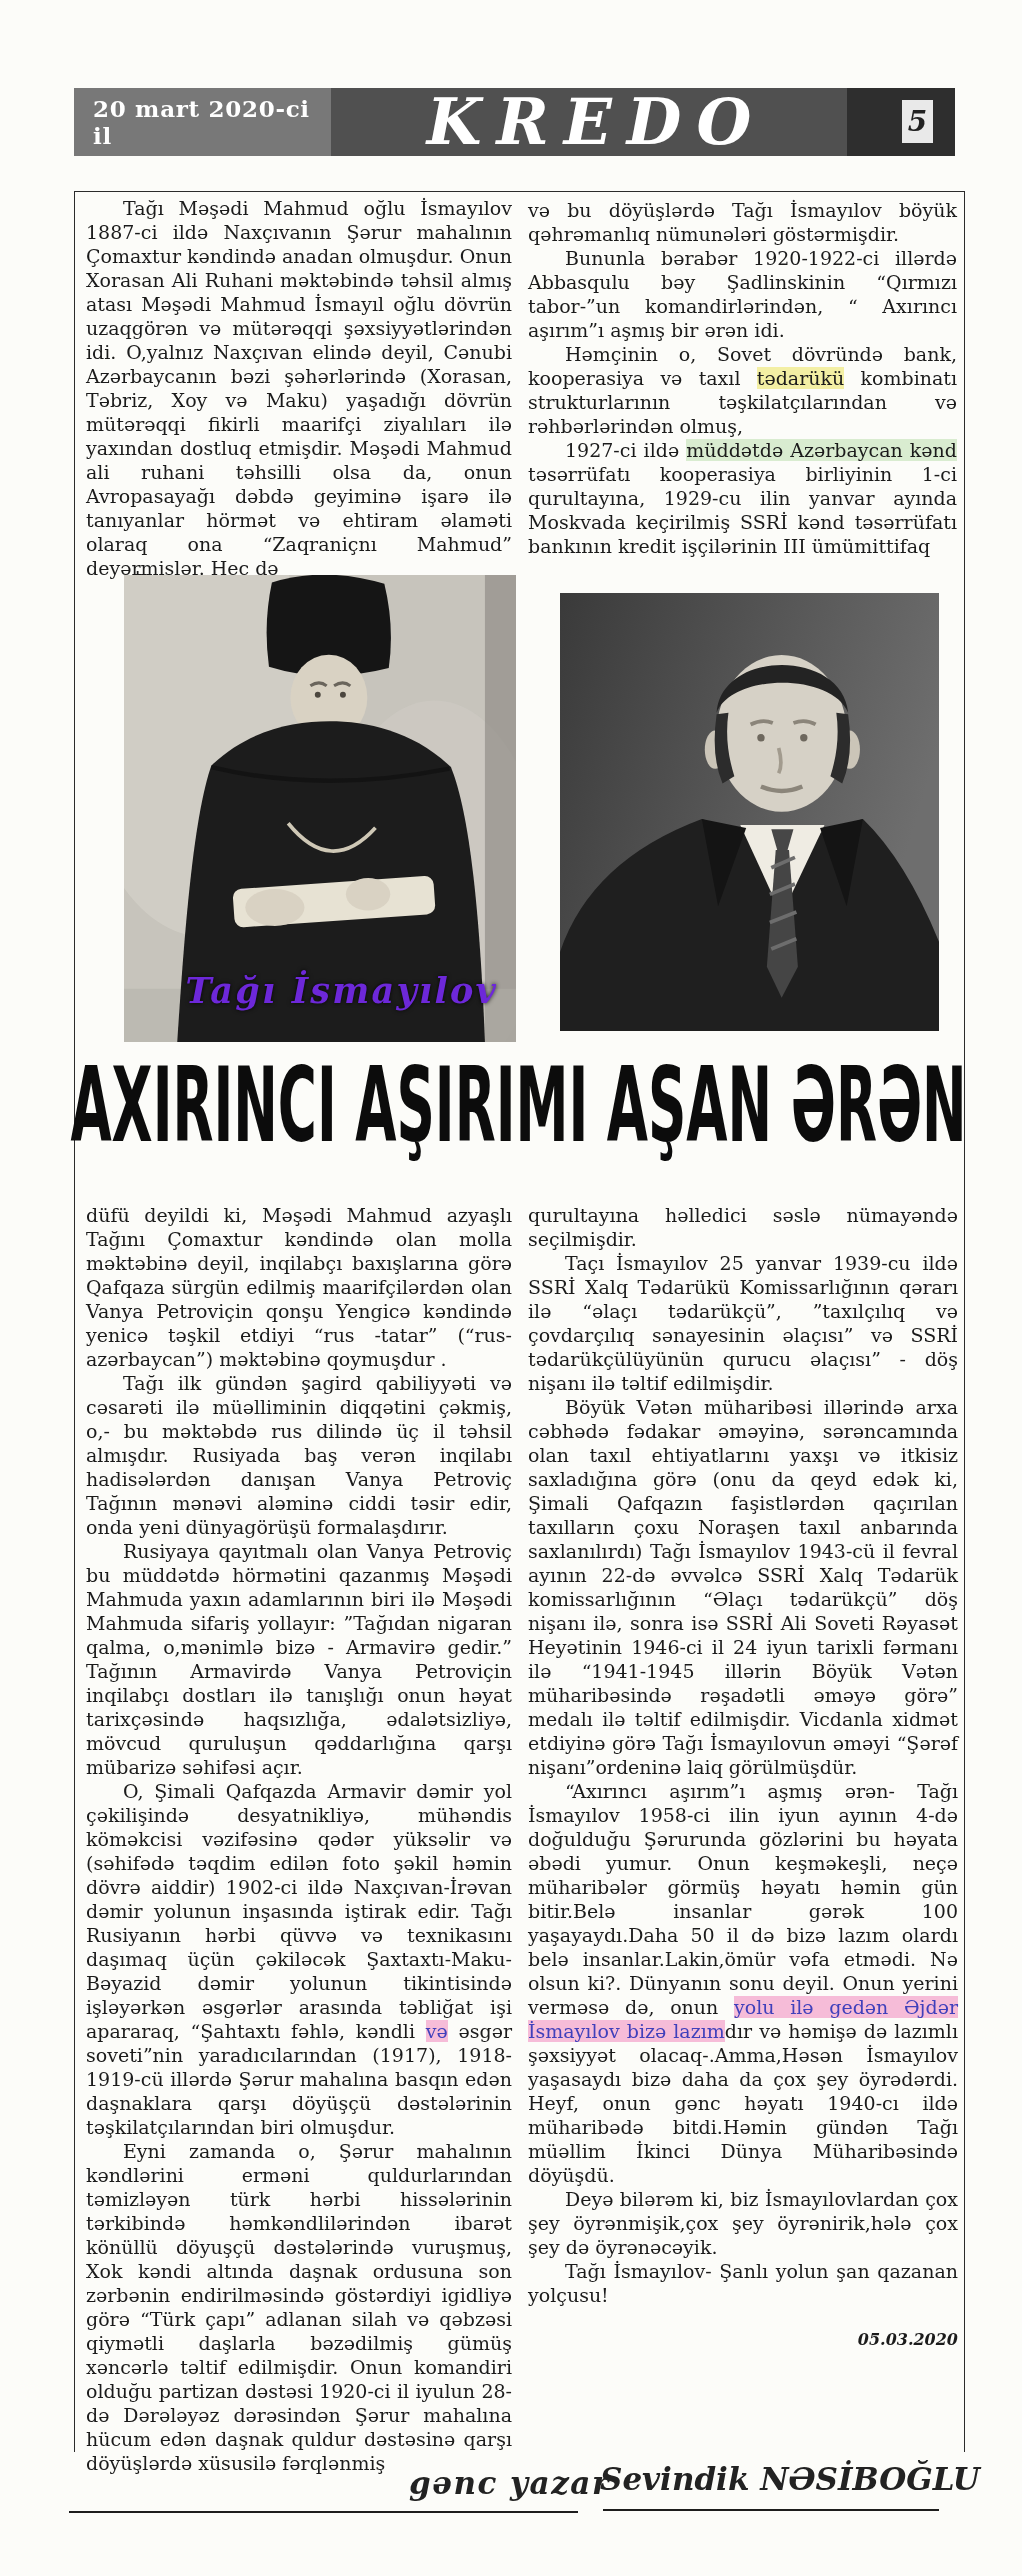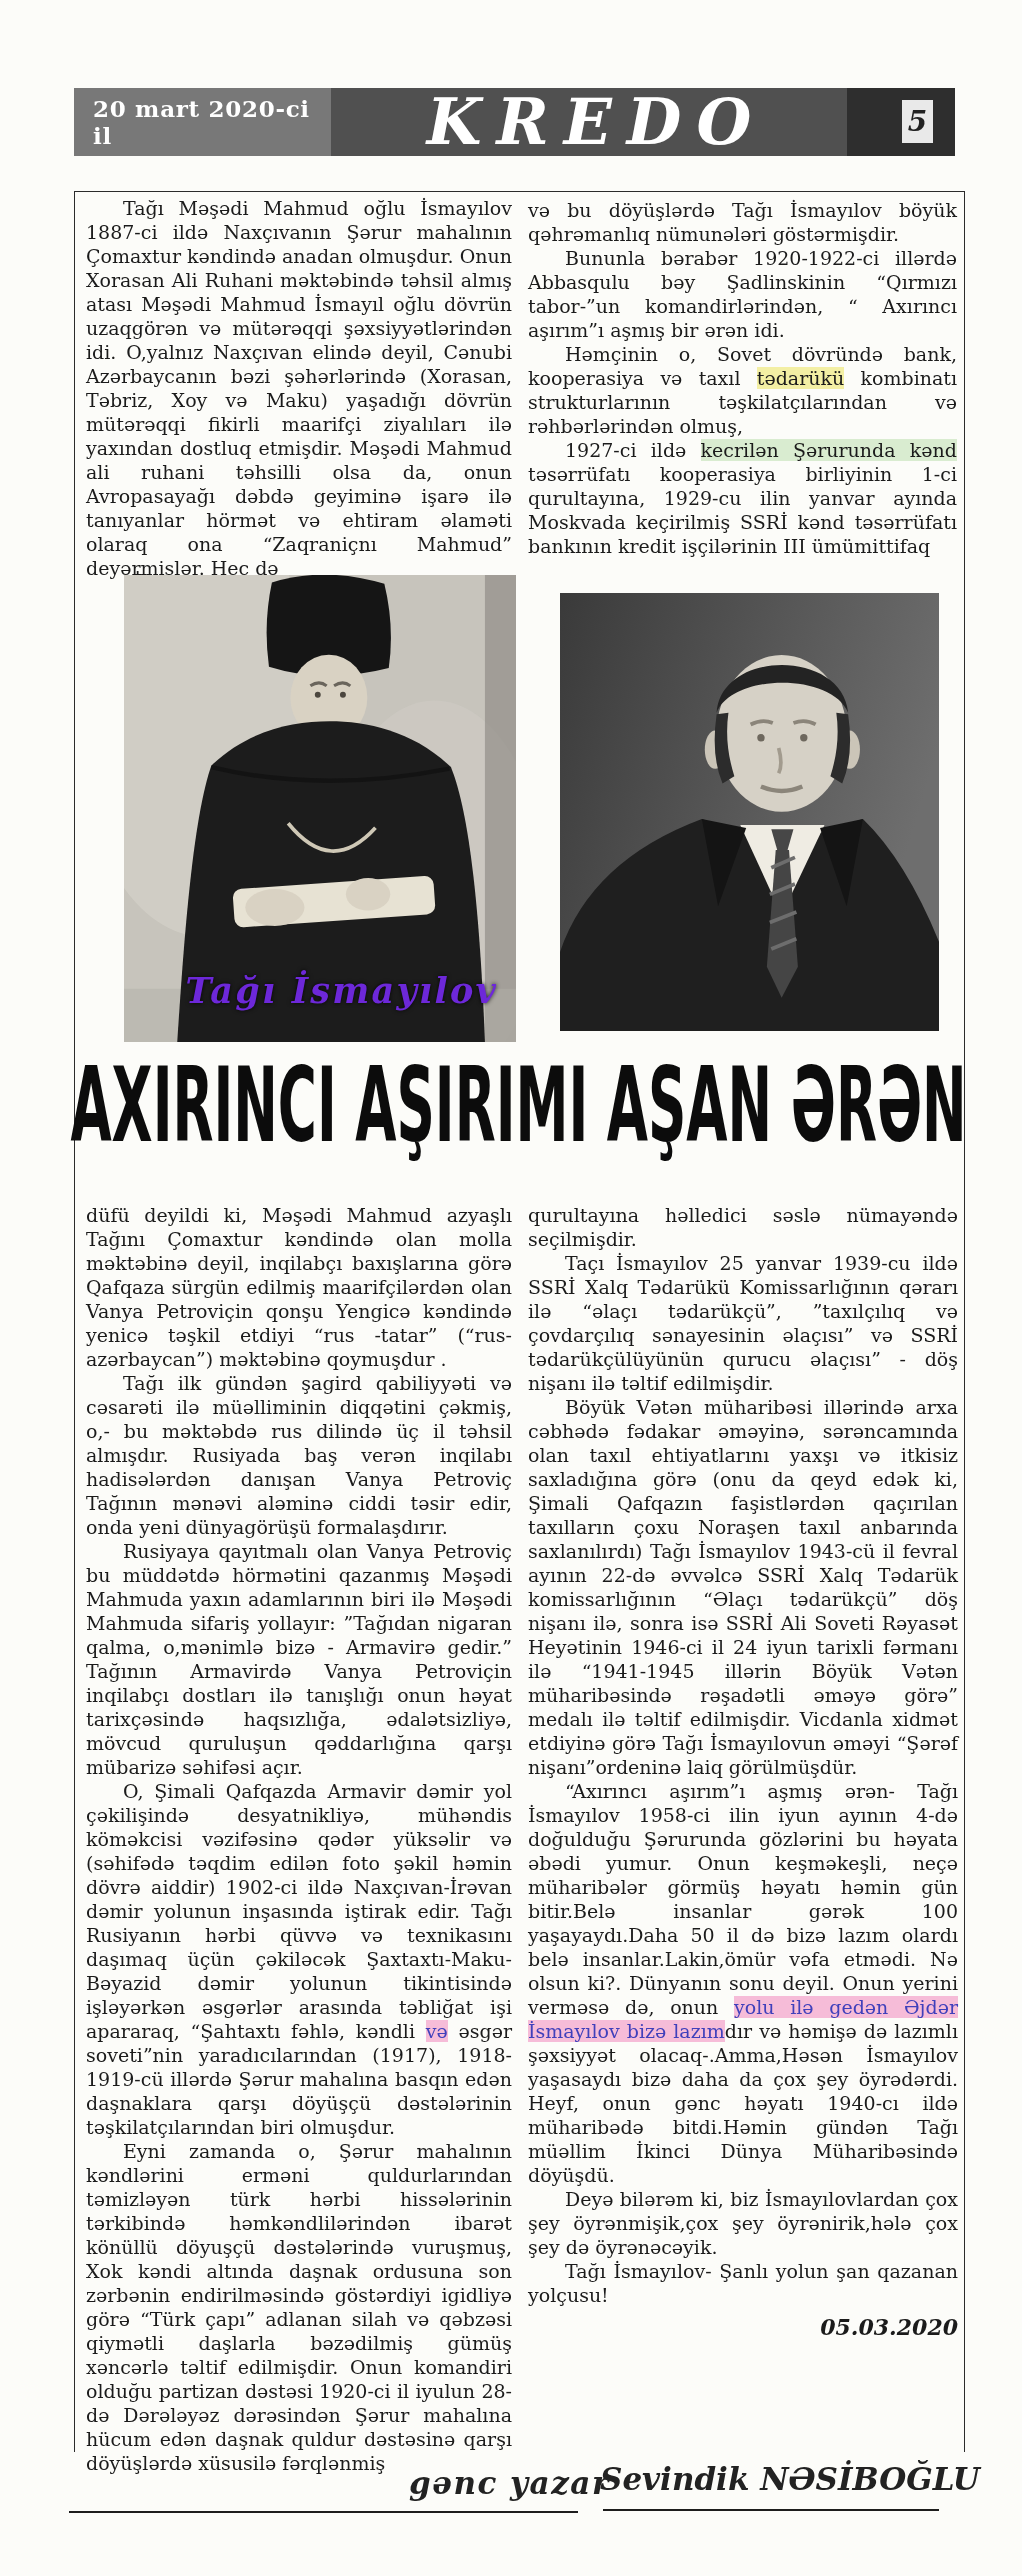--- a/index.html
+++ b/index.html
@@ -19,21 +19,21 @@
   .page-chip{position:absolute;right:22px;top:12px;width:31px;height:43px;background:#e9e9e9;
     display:flex;align-items:center;justify-content:center;font-size:28px;font-weight:bold;color:#222;font-style:italic;}
   
   .frame{position:absolute;left:74px;top:191px;width:891px;height:2261px;
     border:1.5px solid #2b2b2b;border-bottom:none;box-sizing:border-box;}
   
   .textcol{position:absolute;text-align:justify;font-size:19px;line-height:24px;}
   .para{margin:0;}
   .para.indent{text-indent:37px;}
   .para.frag{text-align:right;}
-  .para.date-line{text-align:right;font-weight:bold;font-style:italic;font-size:22px;margin-top:8px;}
+  .para.date-line{text-align:right;font-weight:bold;font-style:italic;font-size:16px;margin-top:21px;}
   .seg{}
   .hl-yellow{background:var(--hl-yellow,#f3efa4);}
   .hl-green{background:var(--hl-green,#d9ecd0);}
   .hl-pink{background:var(--hl-pink,#f6bcd8);color:var(--hl-ink,#4040bb);}
   #upper-left{left:86px;top:196px;width:426px;}
   #frag{left:86px;top:565px;width:74px;}
   #upper-right{left:528px;top:198px;width:429px;}
   #lower-left{left:86px;top:1203px;width:426px;}
   #lower-right{left:528px;top:1203px;width:430px;}
   
@@ -86,21 +86,21 @@
       <p class="para indent"><span class="seg">Tağı Məşədi Mahmud oğlu İsmayılov 1887-ci ildə Naxçıvanın Şərur mahalının Çomaxtur kəndində anadan olmuşdur. Onun Xorasan Ali Ruhani məktəbində təhsil almış atası Məşədi Mahmud İsmayıl oğlu dövrün uzaqgörən və mütərəqqi şəxsiyyətlərindən idi. O,yalnız Naxçıvan elində deyil, Cənubi Azərbaycanın bəzi şəhərlərində (Xorasan, Təbriz, Xoy və Maku) yaşadığı dövrün mütərəqqi fikirli maarifçi ziyalıları ilə yaxından dostluq etmişdir. Məşədi Mahmud ali ruhani təhsilli olsa da, onun Avropasayağı dəbdə geyiminə işarə ilə tanıyanlar hörmət və ehtiram əlaməti olaraq ona “Zaqraniçnı Mahmud” deyərmişlər. Heç də</span></p>
     </div>
   <div id="frag" class="textcol">
       <p class="para frag"><span class="seg">tə-</span></p>
       <p class="para frag"><span class="seg">sa-</span></p>
     </div>
   <div id="upper-right" class="textcol">
       <p class="para"><span class="seg">və bu döyüşlərdə Tağı İsmayılov böyük qəhrəmanlıq nümunələri göstərmişdir.</span></p>
       <p class="para indent"><span class="seg">Bununla bərabər 1920-1922-ci illərdə Abbasqulu bəy Şadlinskinin “Qırmızı tabor-”un komandirlərindən, “ Axırıncı aşırım”ı aşmış bir ərən idi.</span></p>
       <p class="para indent"><span class="seg">Həmçinin o, Sovet dövründə bank, kooperasiya və taxıl </span><span class="seg hl-yellow">tədarükü</span><span class="seg"> kombinatı strukturlarının təşkilatçılarından və rəhbərlərindən olmuş,</span></p>
-      <p class="para indent"><span class="seg">1927-ci ildə </span><span class="seg hl-green">kecrilən Şərurunda kənd</span><span class="seg"> təsərrüfatı kooperasiya birliyinin 1-ci qurultayına, 1929-cu ilin yanvar ayında Moskvada keçirilmiş SSRİ kənd təsərrüfatı bankının kredit işçilərinin III ümümittifaq</span></p>
+      <p class="para indent"><span class="seg">1927-ci ildə </span><span class="seg hl-green">müddətdə Azərbaycan kənd</span><span class="seg"> təsərrüfatı kooperasiya birliyinin 1-ci qurultayına, 1929-cu ilin yanvar ayında Moskvada keçirilmiş SSRİ kənd təsərrüfatı bankının kredit işçilərinin III ümümittifaq</span></p>
     </div>
 
   <figure id="photo-left" class="photo">
     <svg viewBox="0 0 530 632" preserveAspectRatio="none">
       <rect x="0" y="0" width="530" height="632" fill="#c7c4bc"></rect>
       <ellipse cx="110" cy="210" rx="170" ry="280" fill="#d4d1c9" opacity="0.7"></ellipse>
       <ellipse cx="420" cy="430" rx="150" ry="260" fill="#cfccc4" opacity="0.6"></ellipse>
       <rect x="488" y="0" width="42" height="632" fill="#817e78" opacity="0.55"></rect>
       <rect x="0" y="560" width="530" height="72" fill="#b2afa7" opacity="0.5"></rect>
 

